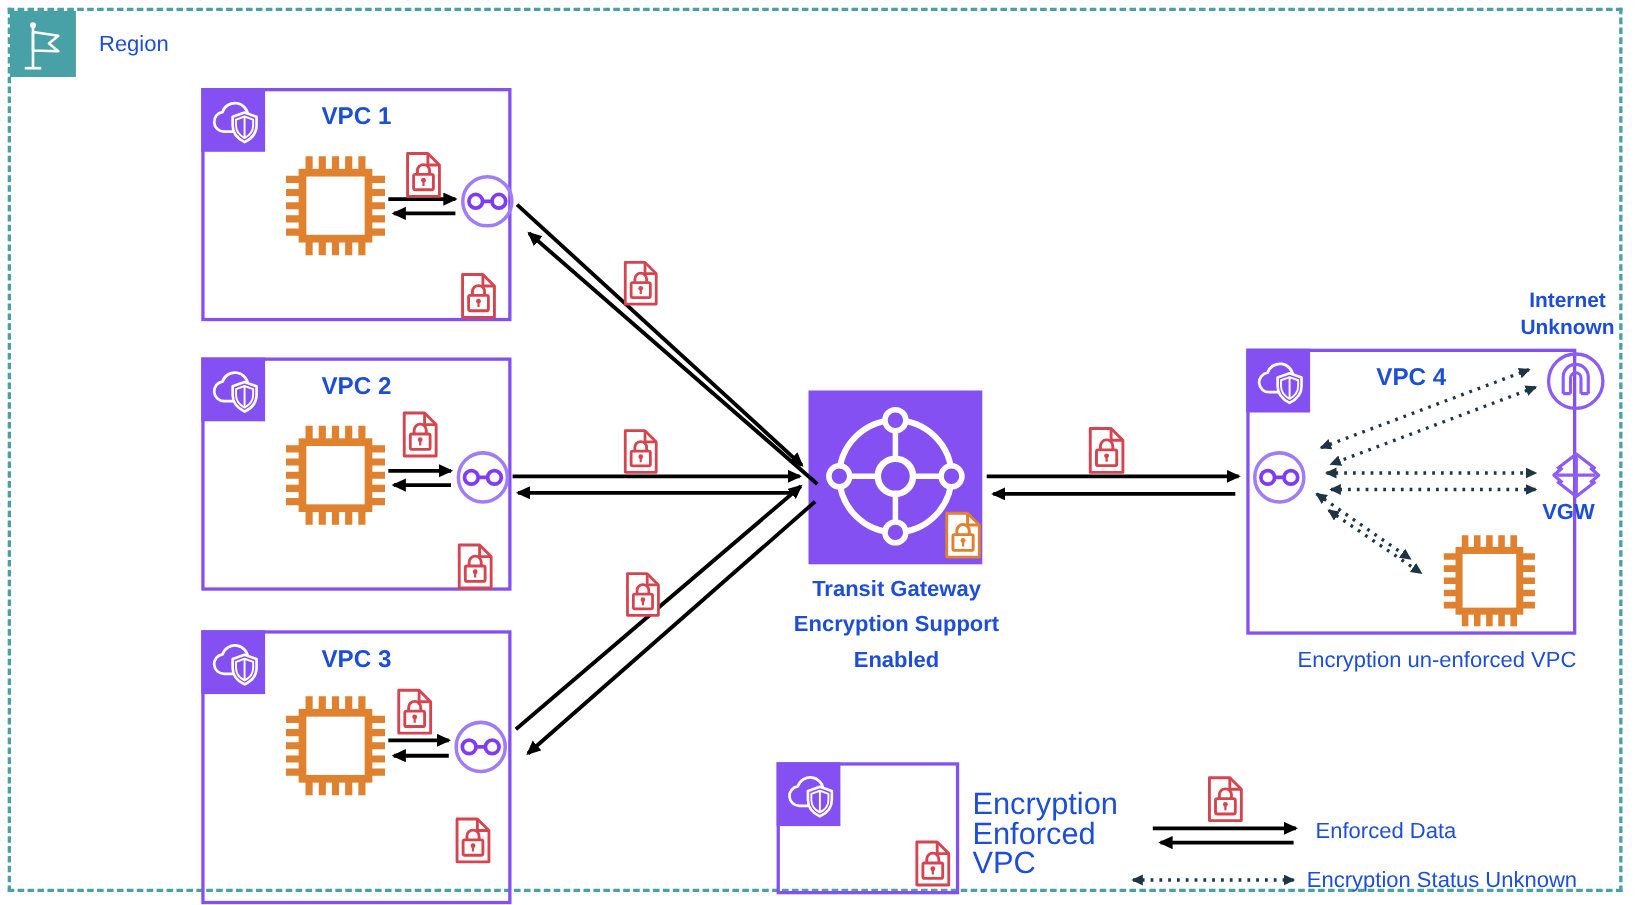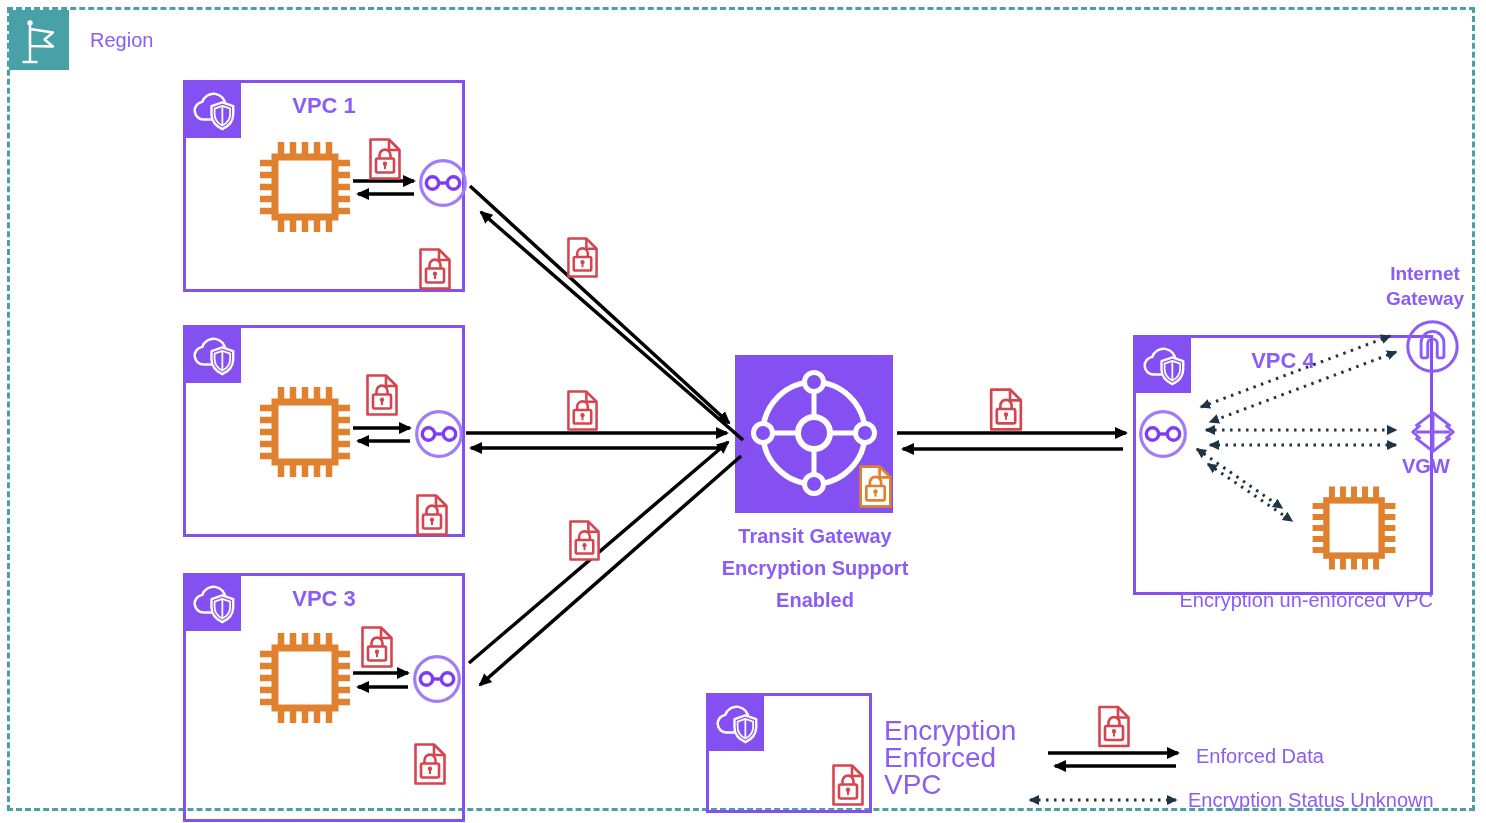--- a/index.html
+++ b/index.html
@@ -1,18 +1,18 @@
 <!DOCTYPE html>
 <html><head>
 <meta charset="utf-8">
 <style>
   html,body{margin:0;padding:0;background:#fff;}
   #canvas{
     position:relative;width:1486px;height:823px;background:#ffffff;
-    font-family:"Liberation Sans","DejaVu Sans",sans-serif;color:#8b5cf6;
+    font-family:"Liberation Sans","DejaVu Sans",sans-serif;color:#1d4ed8;
     overflow:hidden;
   }
   .abs{position:absolute;}
   .region-border{
     left:7px;top:7px;width:1468px;height:804px;
     border:3px dashed #47A1A6;box-sizing:border-box;z-index:1;
   }
   .flag-box{left:9px;top:10px;width:60px;height:60px;background:#47A1A6;z-index:2;}
   .region-label{left:90px;top:29px;font-size:20px;z-index:6;}
   .vpc-box{
@@ -63,35 +63,36 @@
 
   <div class="abs vpc-box" style="left:183px;top:325px;width:282px;height:212px;">
     <div class="corner-square">
       <svg class="iconsvg" width="58" height="58" viewBox="0 0 56 56">
         <path d="M41 24.5 a11.5 11.5 0 0 0 -22.4 -3.4 A8.6 8.6 0 0 0 20 38.2 h11" fill="none" stroke="#fff" stroke-width="2.4" stroke-linecap="round"></path>
         <path d="M38 21.5 L48.5 25.2 V33 C48.5 40.8 44 44.6 38 47.5 C32 44.6 27.5 40.8 27.5 33 V25.2 Z" fill="#8450F2" stroke="#fff" stroke-width="2.3" stroke-linejoin="round"></path>
         <path d="M38 25 L45.5 27.7 V33 C45.5 38.8 42.5 41.6 38 44 C33.5 41.6 30.5 38.8 30.5 33 V27.7 Z" fill="none" stroke="#fff" stroke-width="1.7" stroke-linejoin="round"></path>
         <line x1="38" y1="25" x2="38" y2="44" stroke="#fff" stroke-width="1.7"></line>
       </svg>
     </div>
+    <div class="vpc-title">VPC 2</div>
   </div>
 
   <div class="abs vpc-box" style="left:183px;top:573px;width:282px;height:249px;">
     <div class="corner-square">
       <svg class="iconsvg" width="58" height="58" viewBox="0 0 56 56">
         <path d="M41 24.5 a11.5 11.5 0 0 0 -22.4 -3.4 A8.6 8.6 0 0 0 20 38.2 h11" fill="none" stroke="#fff" stroke-width="2.4" stroke-linecap="round"></path>
         <path d="M38 21.5 L48.5 25.2 V33 C48.5 40.8 44 44.6 38 47.5 C32 44.6 27.5 40.8 27.5 33 V25.2 Z" fill="#8450F2" stroke="#fff" stroke-width="2.3" stroke-linejoin="round"></path>
         <path d="M38 25 L45.5 27.7 V33 C45.5 38.8 42.5 41.6 38 44 C33.5 41.6 30.5 38.8 30.5 33 V27.7 Z" fill="none" stroke="#fff" stroke-width="1.7" stroke-linejoin="round"></path>
         <line x1="38" y1="25" x2="38" y2="44" stroke="#fff" stroke-width="1.7"></line>
       </svg>
     </div>
     <div class="vpc-title">VPC 3</div>
   </div>
 
-  <div class="abs vpc-box" style="left:1133px;top:317px;width:300px;height:260px;margin-top:18px;">
+  <div class="abs vpc-box" style="left:1133px;top:317px;width:300px;height:260px;">
     <div class="corner-square">
       <svg class="iconsvg" width="58" height="58" viewBox="0 0 56 56">
         <path d="M41 24.5 a11.5 11.5 0 0 0 -22.4 -3.4 A8.6 8.6 0 0 0 20 38.2 h11" fill="none" stroke="#fff" stroke-width="2.4" stroke-linecap="round"></path>
         <path d="M38 21.5 L48.5 25.2 V33 C48.5 40.8 44 44.6 38 47.5 C32 44.6 27.5 40.8 27.5 33 V25.2 Z" fill="#8450F2" stroke="#fff" stroke-width="2.3" stroke-linejoin="round"></path>
         <path d="M38 25 L45.5 27.7 V33 C45.5 38.8 42.5 41.6 38 44 C33.5 41.6 30.5 38.8 30.5 33 V27.7 Z" fill="none" stroke="#fff" stroke-width="1.7" stroke-linejoin="round"></path>
         <line x1="38" y1="25" x2="38" y2="44" stroke="#fff" stroke-width="1.7"></line>
       </svg>
     </div>
     <div class="vpc-title" style="width:60%;left:20%;">VPC 4</div>
   </div>
@@ -121,21 +122,21 @@
       <svg class="iconsvg" width="58" height="58" viewBox="0 0 56 56">
         <path d="M41 24.5 a11.5 11.5 0 0 0 -22.4 -3.4 A8.6 8.6 0 0 0 20 38.2 h11" fill="none" stroke="#fff" stroke-width="2.4" stroke-linecap="round"></path>
         <path d="M38 21.5 L48.5 25.2 V33 C48.5 40.8 44 44.6 38 47.5 C32 44.6 27.5 40.8 27.5 33 V25.2 Z" fill="#8450F2" stroke="#fff" stroke-width="2.3" stroke-linejoin="round"></path>
         <path d="M38 25 L45.5 27.7 V33 C45.5 38.8 42.5 41.6 38 44 C33.5 41.6 30.5 38.8 30.5 33 V27.7 Z" fill="none" stroke="#fff" stroke-width="1.7" stroke-linejoin="round"></path>
         <line x1="38" y1="25" x2="38" y2="44" stroke="#fff" stroke-width="1.7"></line>
       </svg>
     </div>
   </div>
 
   <div class="abs vpc4-caption">Encryption un-enforced VPC</div>
-  <div class="abs igw-label">Internet Gateway</div>
+  <div class="abs igw-label">Internet Unknown</div>
   <div class="abs vgw-label">VGW</div>
   <div class="abs legend-enforced">Encryption Enforced VPC</div>
   <div class="abs legend-encrypted">Enforced Data</div>
   <div class="abs legend-unknown">Encryption Status Unknown</div>
 
   <svg id="overlay" class="abs" width="1486" height="823" viewBox="0 0 1486 823">
     <defs>
       <marker id="mk-b" markerUnits="userSpaceOnUse" markerWidth="16" markerHeight="14" refX="11" refY="6" orient="auto-start-reverse">
         <path d="M0 0 L13 6 L0 12 Z" fill="#000"></path>
       </marker>

